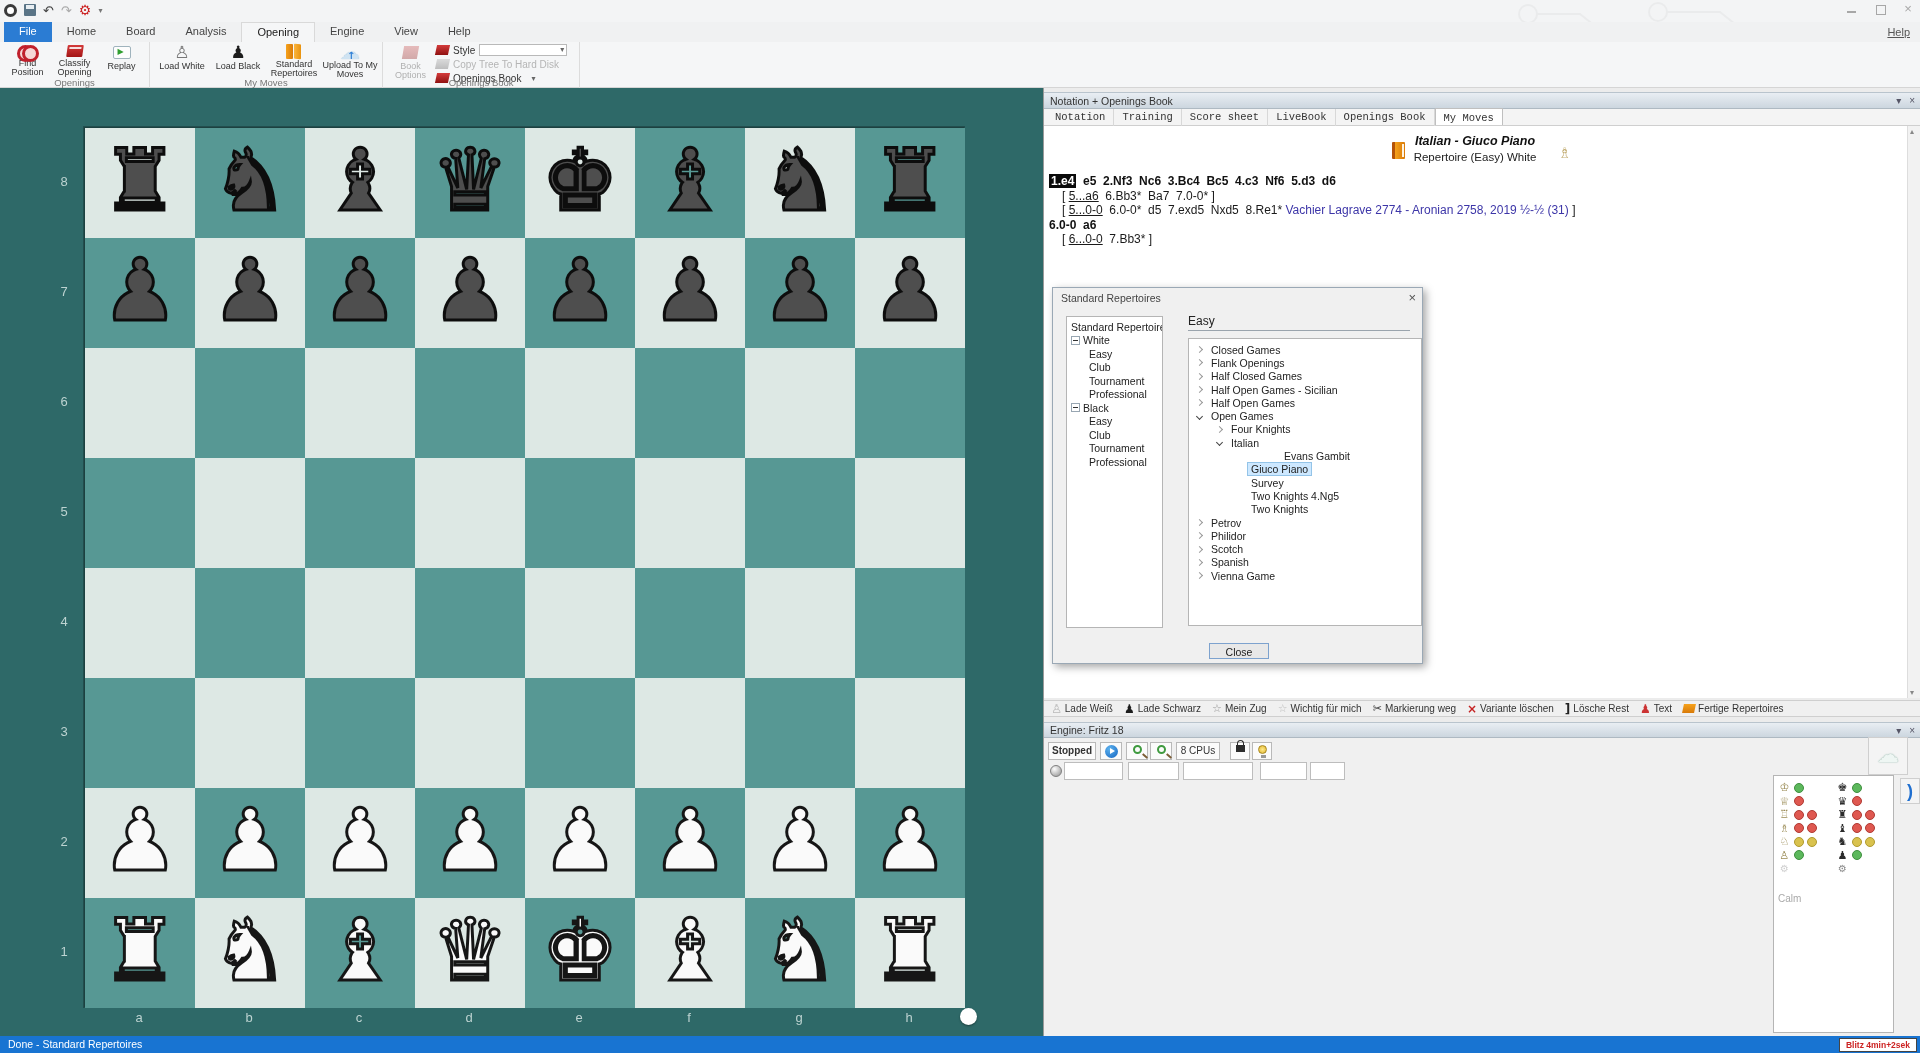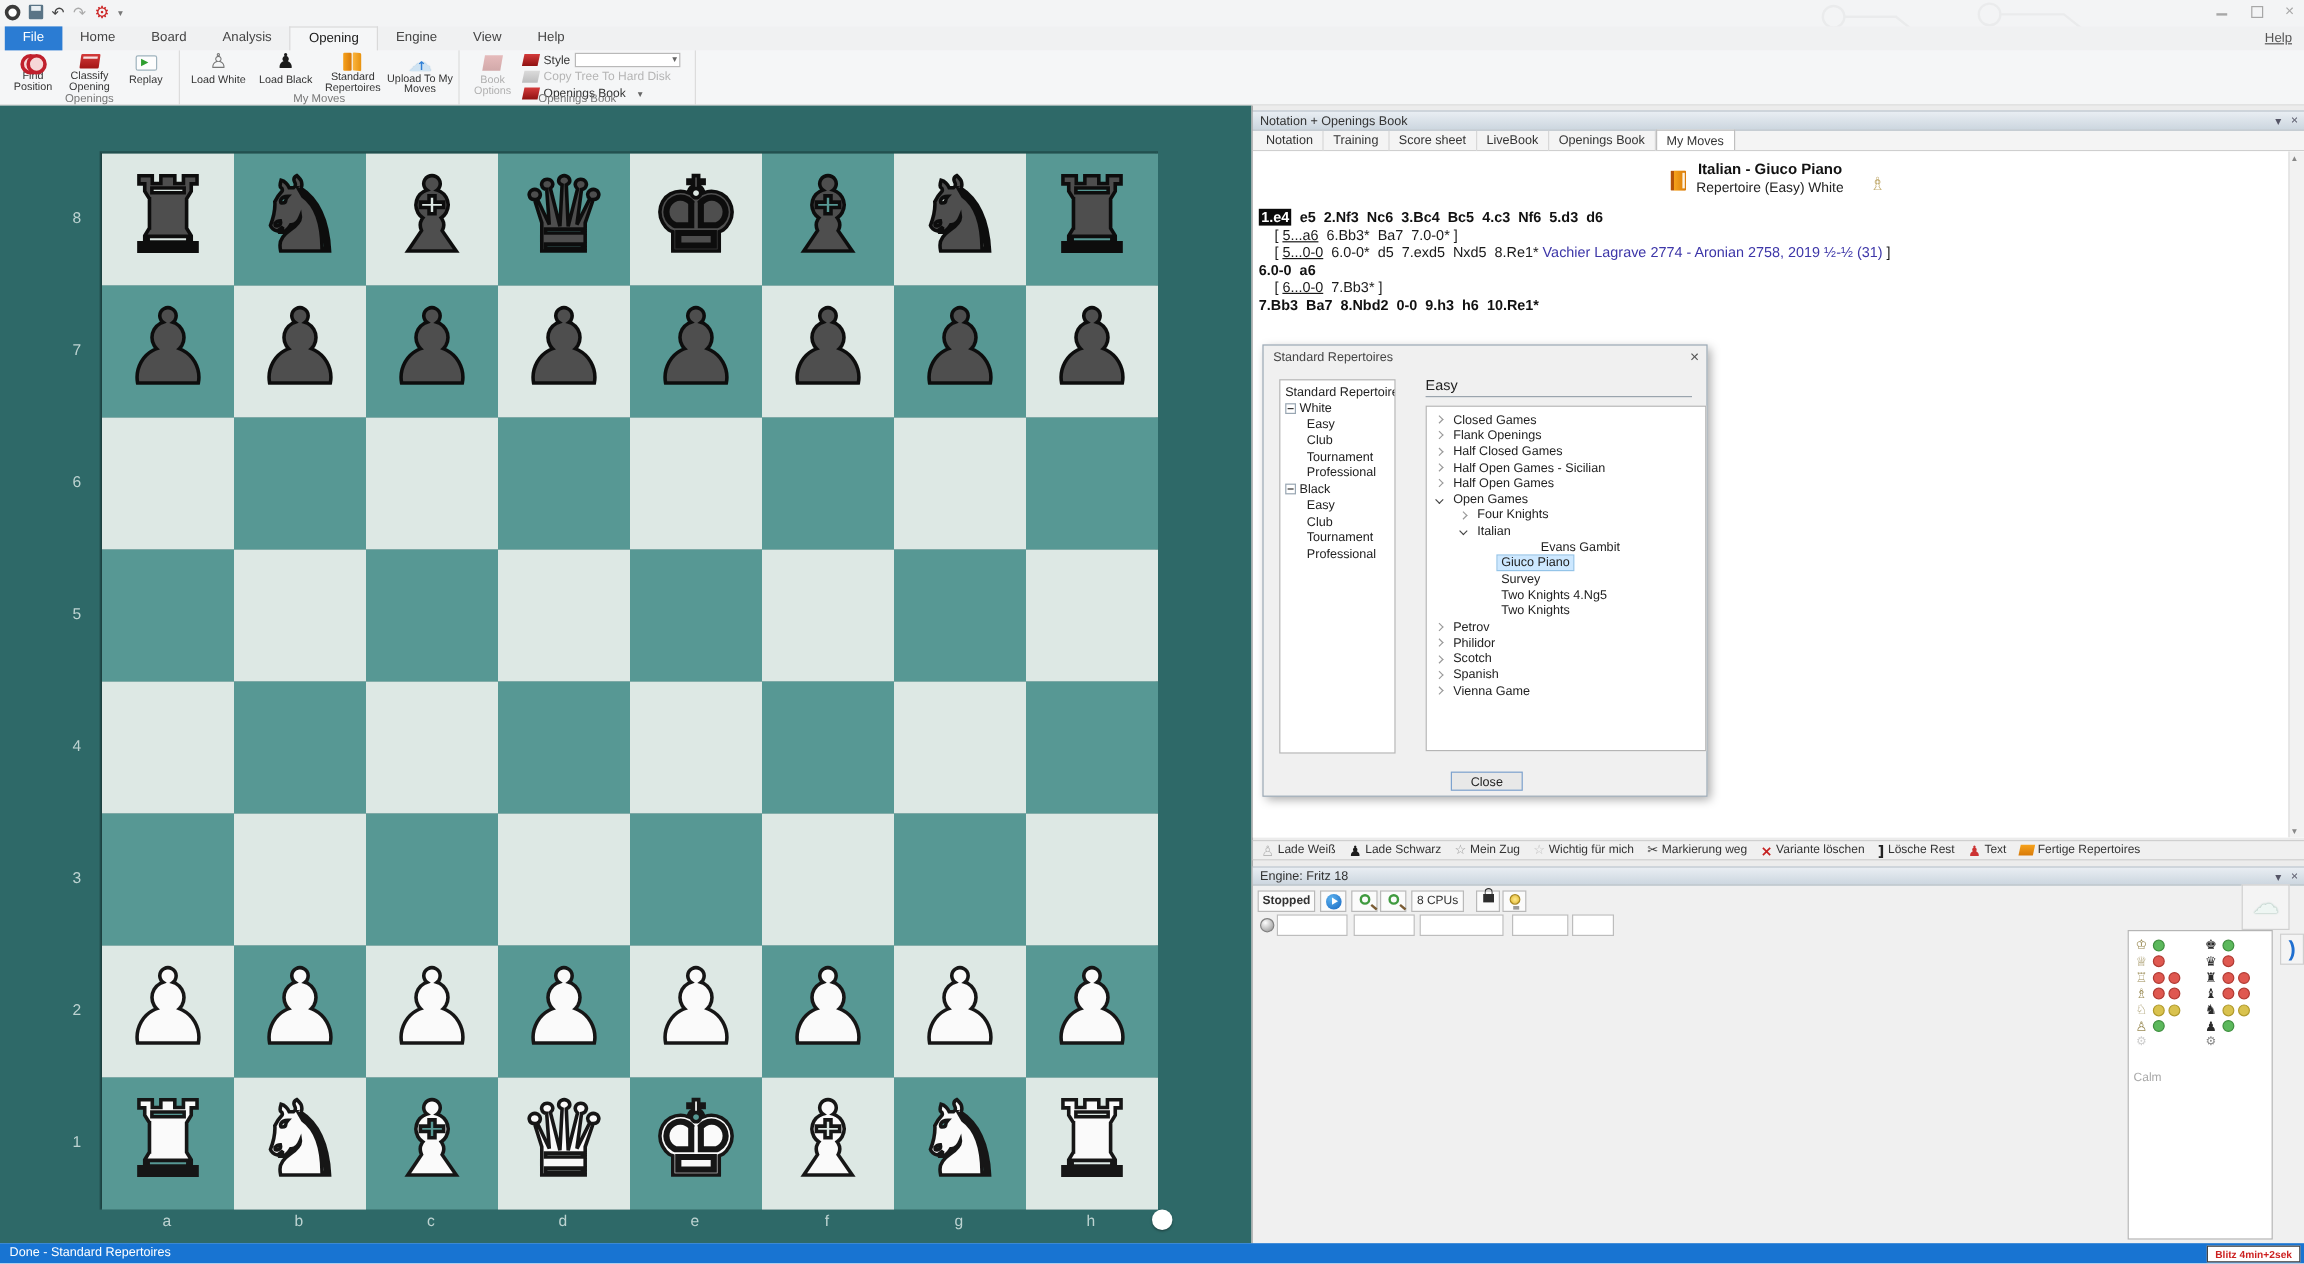--- a/index.html
+++ b/index.html
@@ -85,27 +85,27 @@
   .file-labels { position:absolute; left:84px; top:922px; width:880px; height:20px; }
   .file-labels div { position:absolute; top:0; width:110px; text-align:center; color:#bdd3d1; font-size:13px; }
   .turn-dot { position:absolute; left:960px; top:920px; width:17px; height:17px; border-radius:50%; background:#fff; box-shadow:0 1px 2px rgba(0,0,0,.4); cursor:pointer; }
 
   
   .right-panel { position:absolute; left:1043px; top:88px; width:877px; height:948px; background:#ececec; border-left:1px solid #9a9a9a; }
   .panel-header { position:absolute; left:0; top:4px; right:0; height:17px; background:linear-gradient(#e9eef3,#ccd6df); border-top:1px solid #b9c4cd; border-bottom:1px solid #aeb9c2; font-size:10.5px; color:#333; padding:2px 0 0 6px; }
   .ph-controls { position:absolute; right:5px; top:2px; display:flex; gap:8px; color:#556; font-size:10px; }
   .ph-controls span { cursor:pointer; }
   .doc-tabs { position:absolute; left:0; top:21px; right:0; height:17px; background:#f4f4f4; border-bottom:1px solid #cfcfcf; display:flex; padding-left:3px; }
-  .dtab { padding:2px 8px 0 8px; font-size:10.5px; color:#333; border-right:1px solid #d8d8d8; cursor:pointer; height:17px; }
+  .dtab { padding:2px 8px 0 8px; font-size:10.5px; color:#333; border-right:1px solid #d8d8d8; cursor:pointer; height:17px;font-family:Liberation Mono, monospace; }
   .dtab.active { background:#fff; border:1px solid #bfbfbf; border-bottom:none; margin-top:-1px; padding-top:3px; font-weight:400; }
 
   
   .notation { position:absolute; left:0; top:38px; right:0; height:572px; background:#fff; overflow:hidden; }
   .rep-head { position:absolute; left:0; top:8px; right:14px; text-align:center; }
-  .rep-title { font-size:12.5px; font-weight:bold; color:#111; }
+  .rep-title { font-size:12.5px; font-weight:bold; color:#111;font-style:italic; }
   .rep-sub { font-size:11.5px; color:#222; margin-top:3px; }
   .rep-book { position:absolute; left:348px; top:16px; width:13px; height:17px; background:linear-gradient(90deg,#f6a21c,#d87a09); border-left:3px solid #b45309; border-radius:1px; }
   .rep-book:after { content:""; position:absolute; right:1px; top:2px; width:2px; height:13px; background:#fff3e0; }
   .rep-bishop { position:absolute; left:514px; top:18px; font-size:15px; color:#c5b078; font-family:"DejaVu Sans",sans-serif; }
   .nlines { position:absolute; left:5px; top:48px; right:16px; }
   .nline { white-space:pre-wrap; font-size:12px; line-height:14.6px; color:#111; }
   .nline.main { font-weight:bold; }
   .nline.var { font-weight:normal; padding-left:13px; color:#1a1a1a; }
   .nline span { cursor:pointer; }
   .seg-hl { background:#0a0a0a; color:#fff; padding:0 2px; }
@@ -489,21 +489,20 @@
         <div class="rep-title">Italian - Giuco Piano</div>
         <div class="rep-sub">Repertoire (Easy) White</div>
       </div>
       <span class="rep-bishop">♗</span>
       <div class="nlines" id="notation-lines">
           <div class="nline main"><span class="seg-hl">1.e4</span><span>  e5  2.Nf3  Nc6  3.Bc4  Bc5  4.c3  Nf6  5.d3  d6</span></div>
           <div class="nline var"><span>[ </span><span class="seg-u">5...a6</span><span>  6.Bb3*  Ba7  7.0-0* ]</span></div>
           <div class="nline var"><span>[ </span><span class="seg-u">5...0-0</span><span>  6.0-0*  d5  7.exd5  Nxd5  8.Re1* </span><span class="seg-blue">Vachier Lagrave 2774 - Aronian 2758, 2019 ½-½ (31)</span><span> ]</span></div>
           <div class="nline main"><span>6.0-0  a6</span></div>
           <div class="nline var"><span>[ </span><span class="seg-u">6...0-0</span><span>  7.Bb3* ]</span></div>
-          <div class="nline main"><span>7.Bb3  Ba7  8.Nbd2  0-0  9.h3  h6  10.Re1*</span></div>
         </div>
       <div class="nscroll">
         <span class="up">▴</span>
         <span class="dn">▾</span>
       </div>
     </div>
 
     <div class="dialog">
       <div class="dlg-title">Standard Repertoires</div>
       <span class="dlg-x">×</span>

